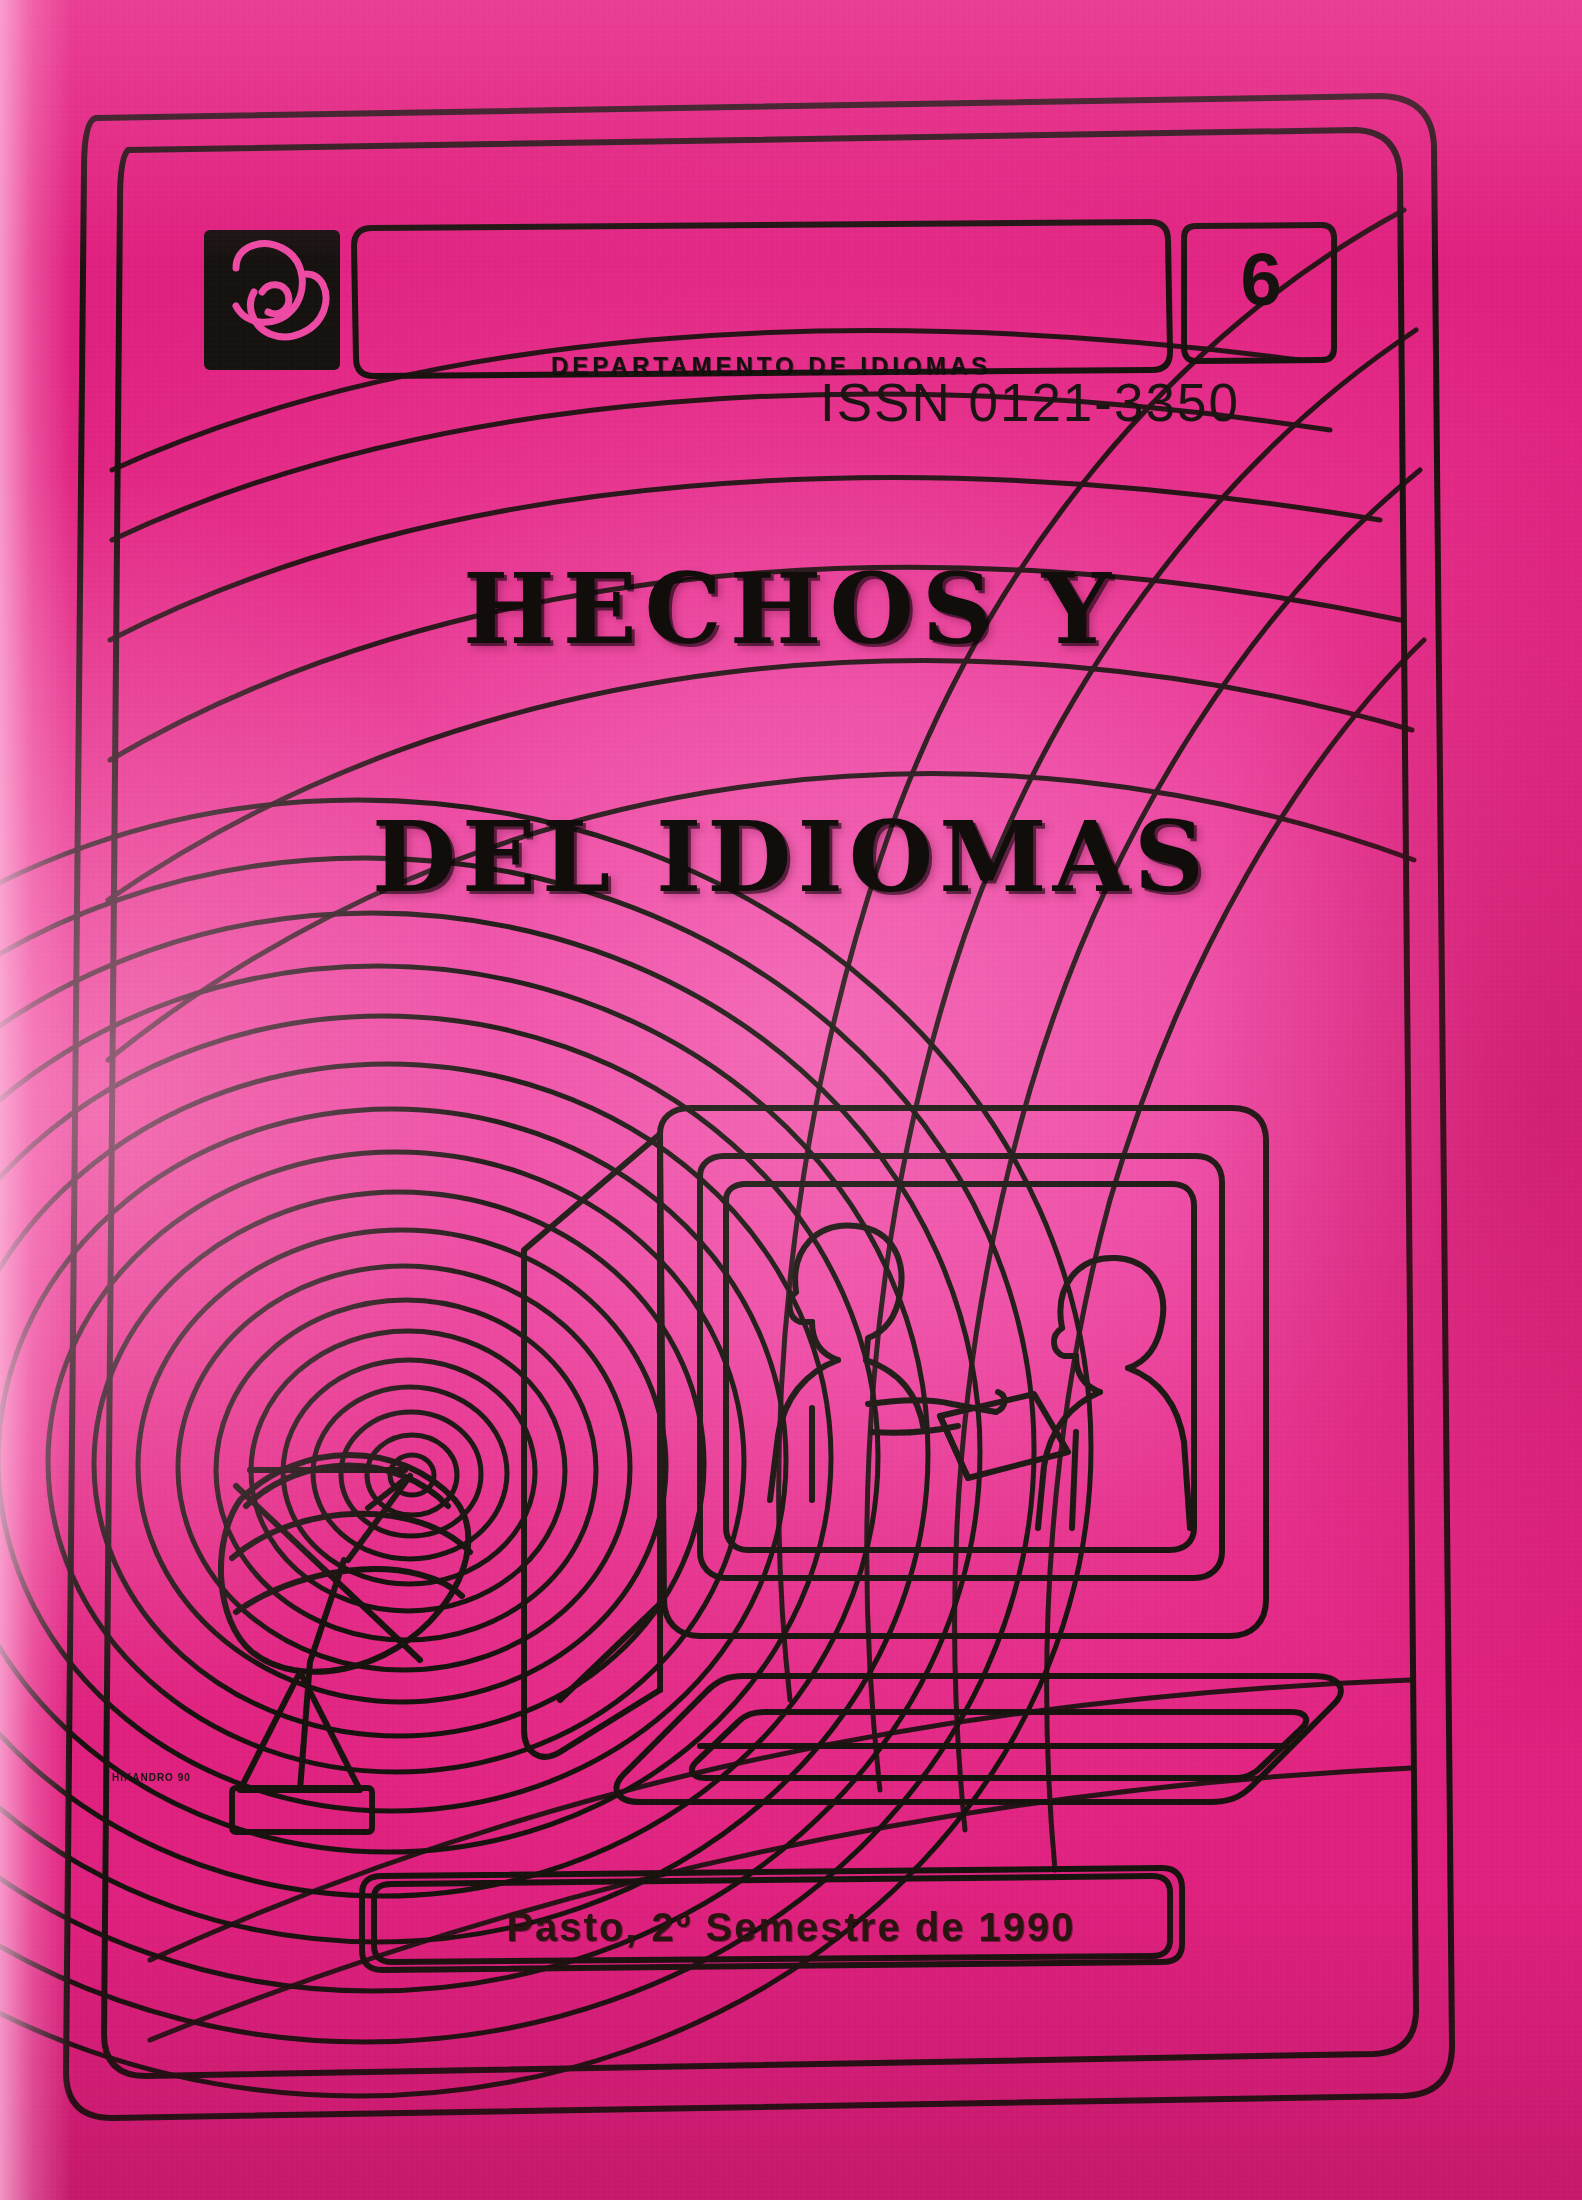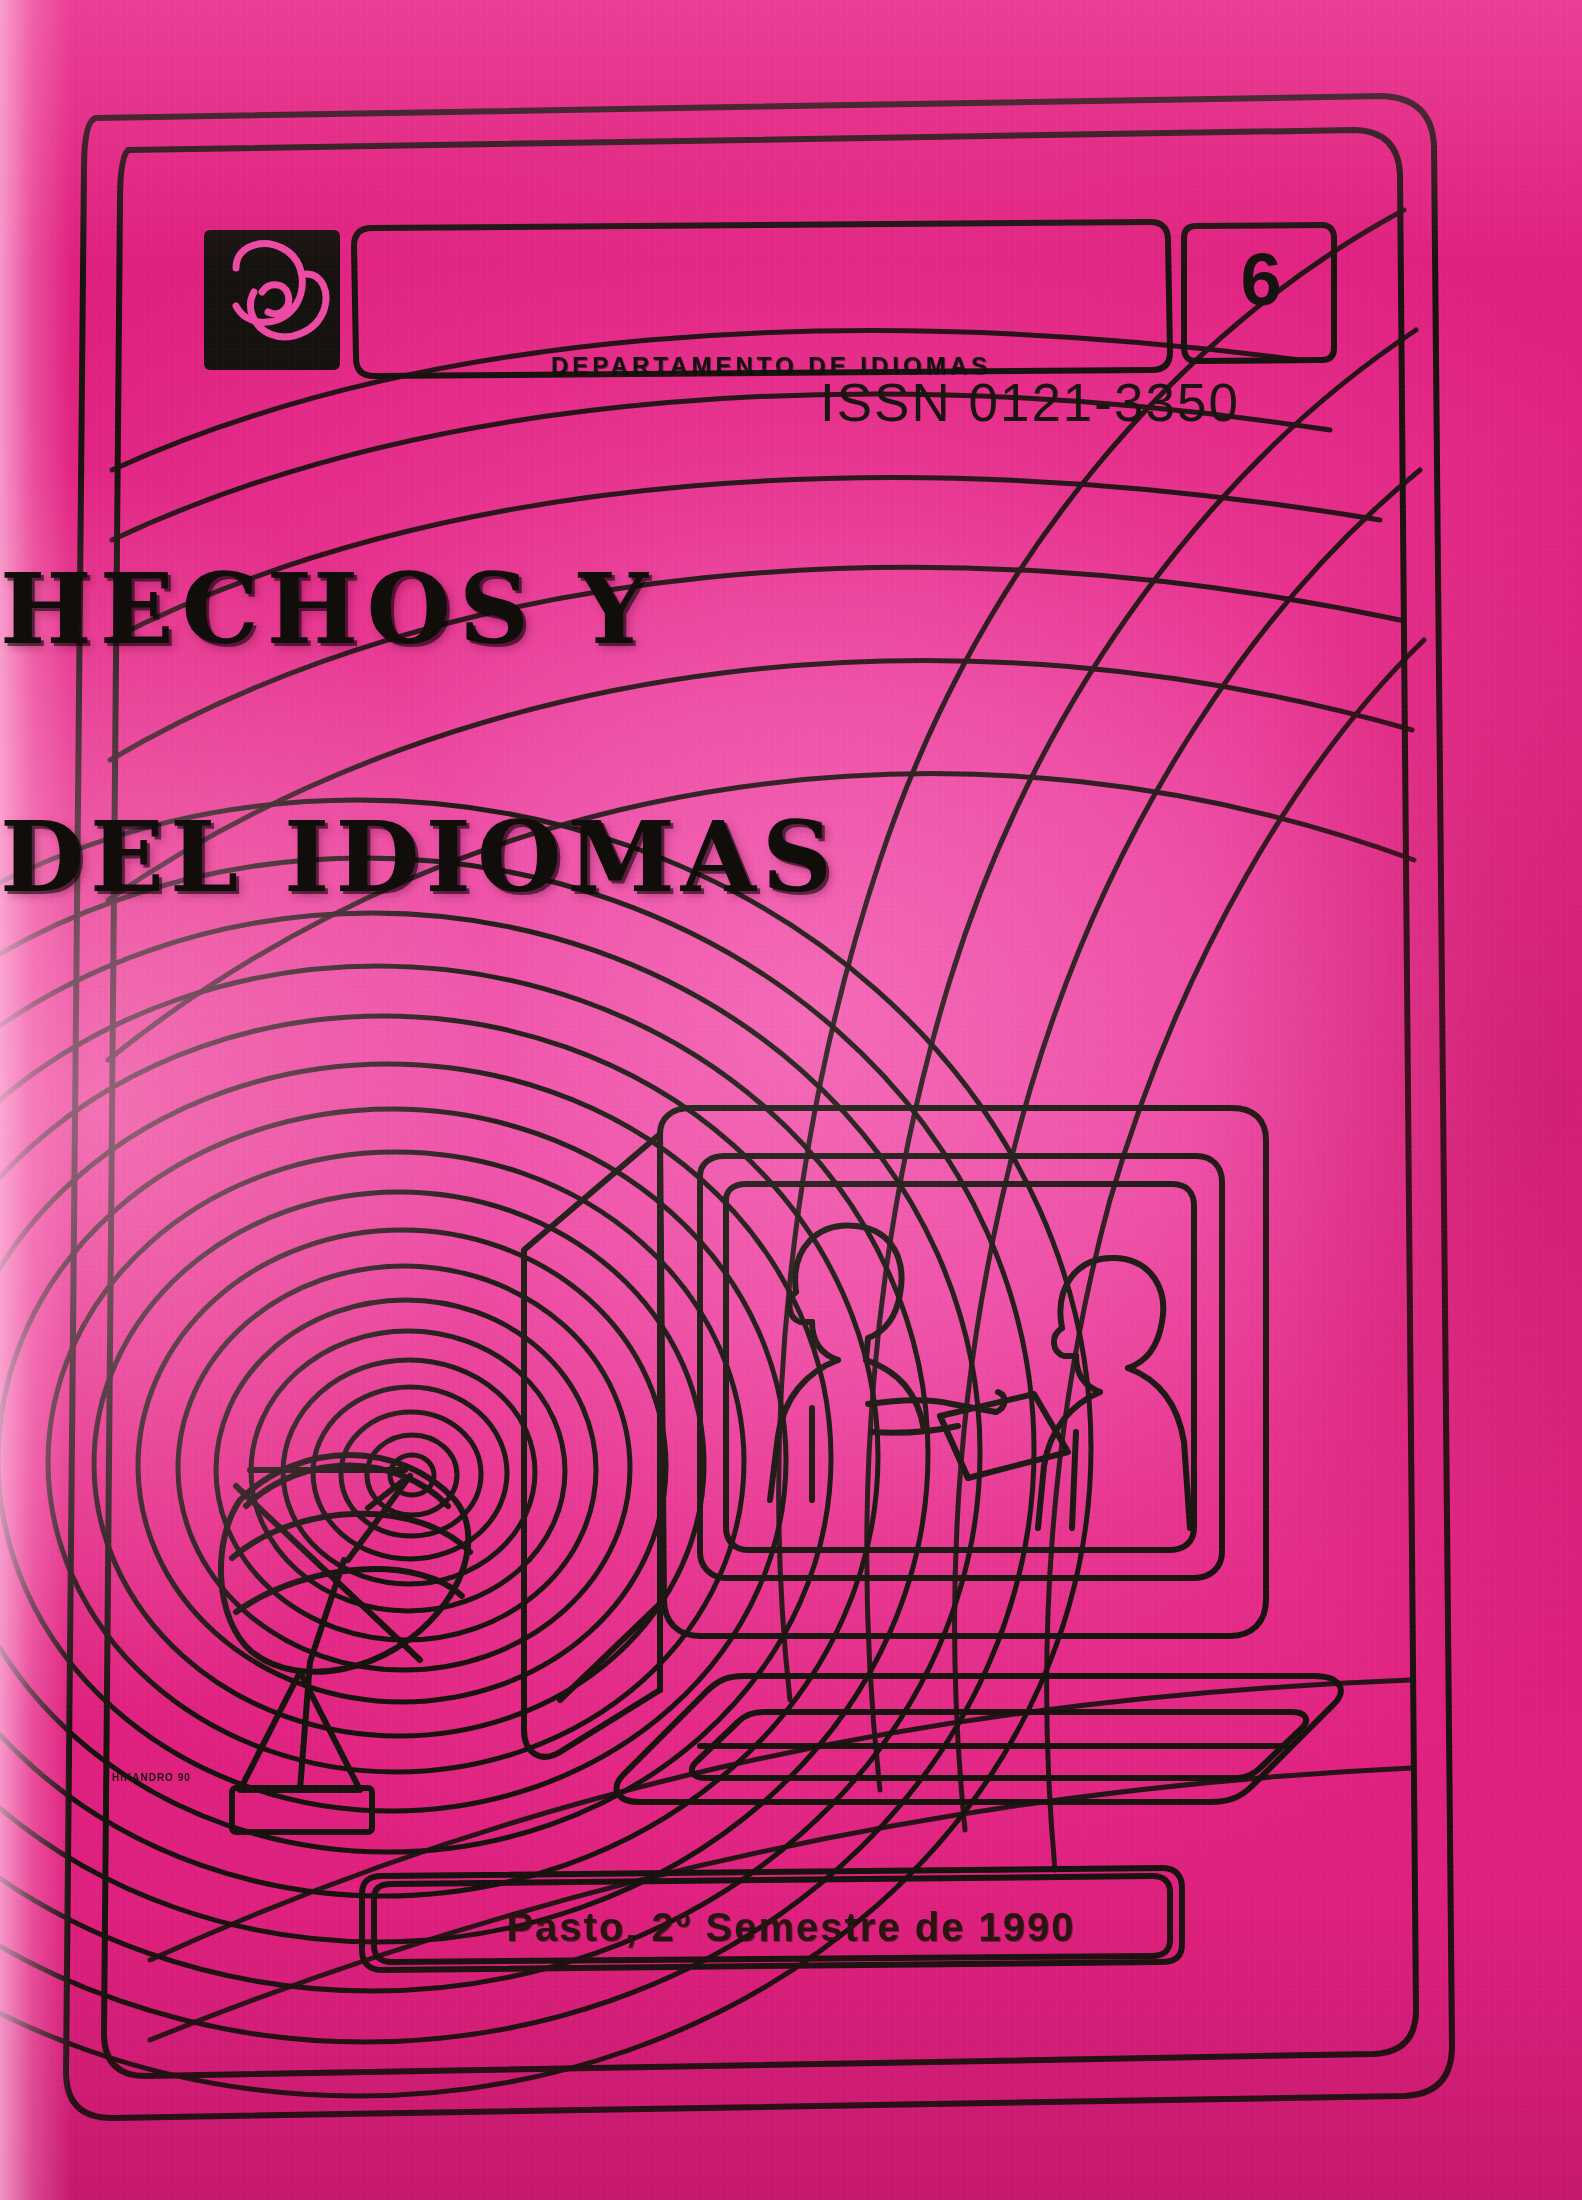--- a/index.html
+++ b/index.html
@@ -102,21 +102,21 @@
     font-weight: normal;
     letter-spacing: 2px;
     color: #1a1512;
     font-family: "Liberation Sans", sans-serif;
   }
 
   .title-line {
     position: absolute;
     left: 0;
     width: 1582px;
-    text-align: left;
+    text-align: center;
     font-family: "DejaVu Serif", serif;
     font-weight: bold;
     color: #100d0b;
     letter-spacing: 2px;
     text-shadow:
       3px 3px 0 rgba(0,0,0,0.55),
       5px 5px 8px rgba(60,0,30,0.30);
   }
   #title-1 { top: 552px; font-size: 97px; letter-spacing: 8px; }
   #title-2 { top: 676px; font-size: 97px; letter-spacing: 2px; }

